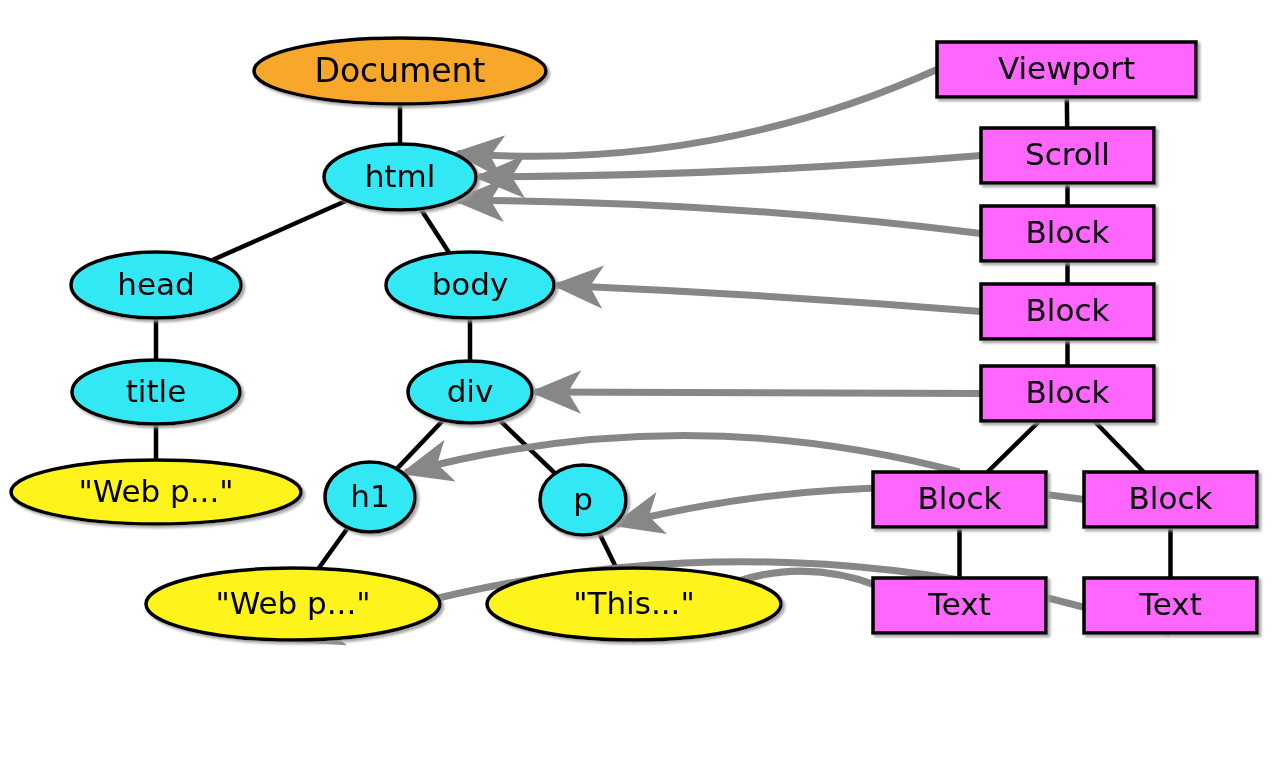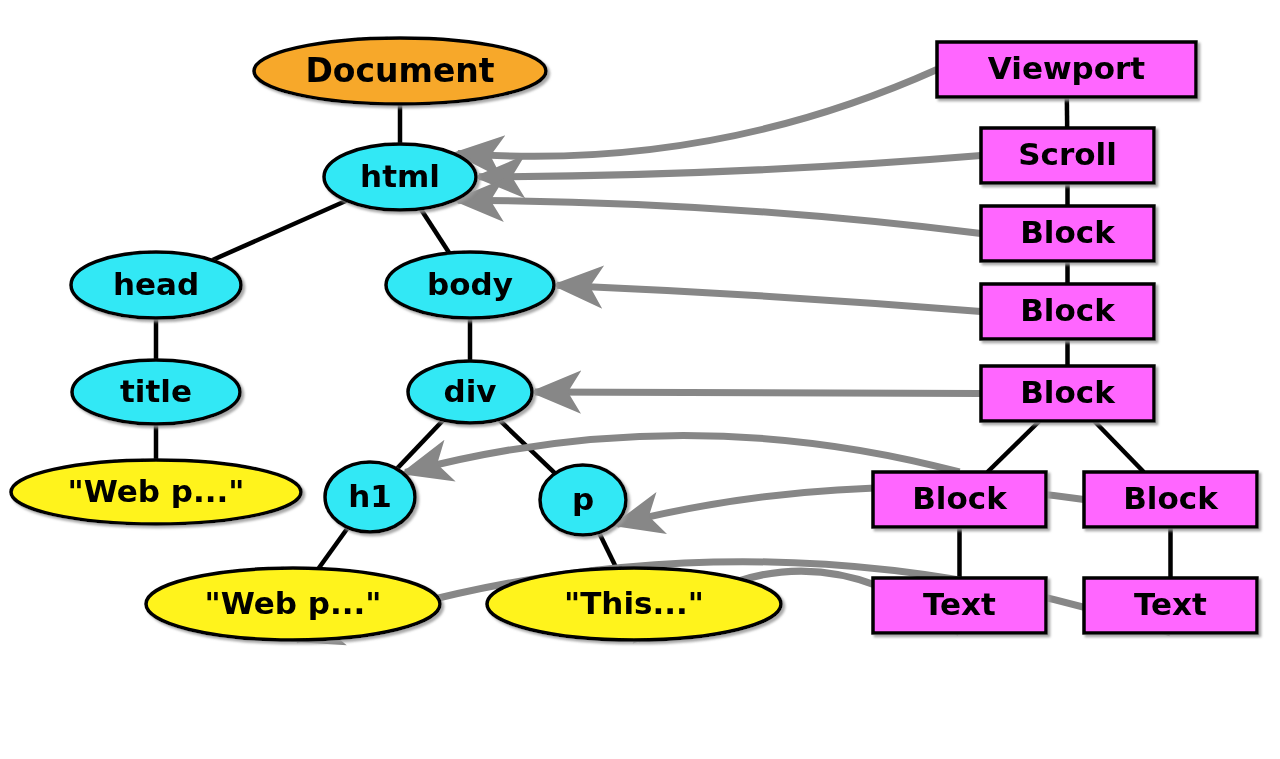--- a/index.html
+++ b/index.html
@@ -11,21 +11,20 @@
     width: 1280px;
     height: 759px;
     overflow: hidden;
     font-family: "DejaVu Sans", sans-serif;
   }
   #stage {
     position: relative;
     width: 1280px;
     height: 759px;
     background: #ffffff;
-    font-weight: bold;
   }
   #diagram {
     position: absolute;
     left: 0;
     top: 0;
     width: 1280px;
     height: 759px;
   }
   .node-label {
     font-family: "DejaVu Sans", sans-serif;

